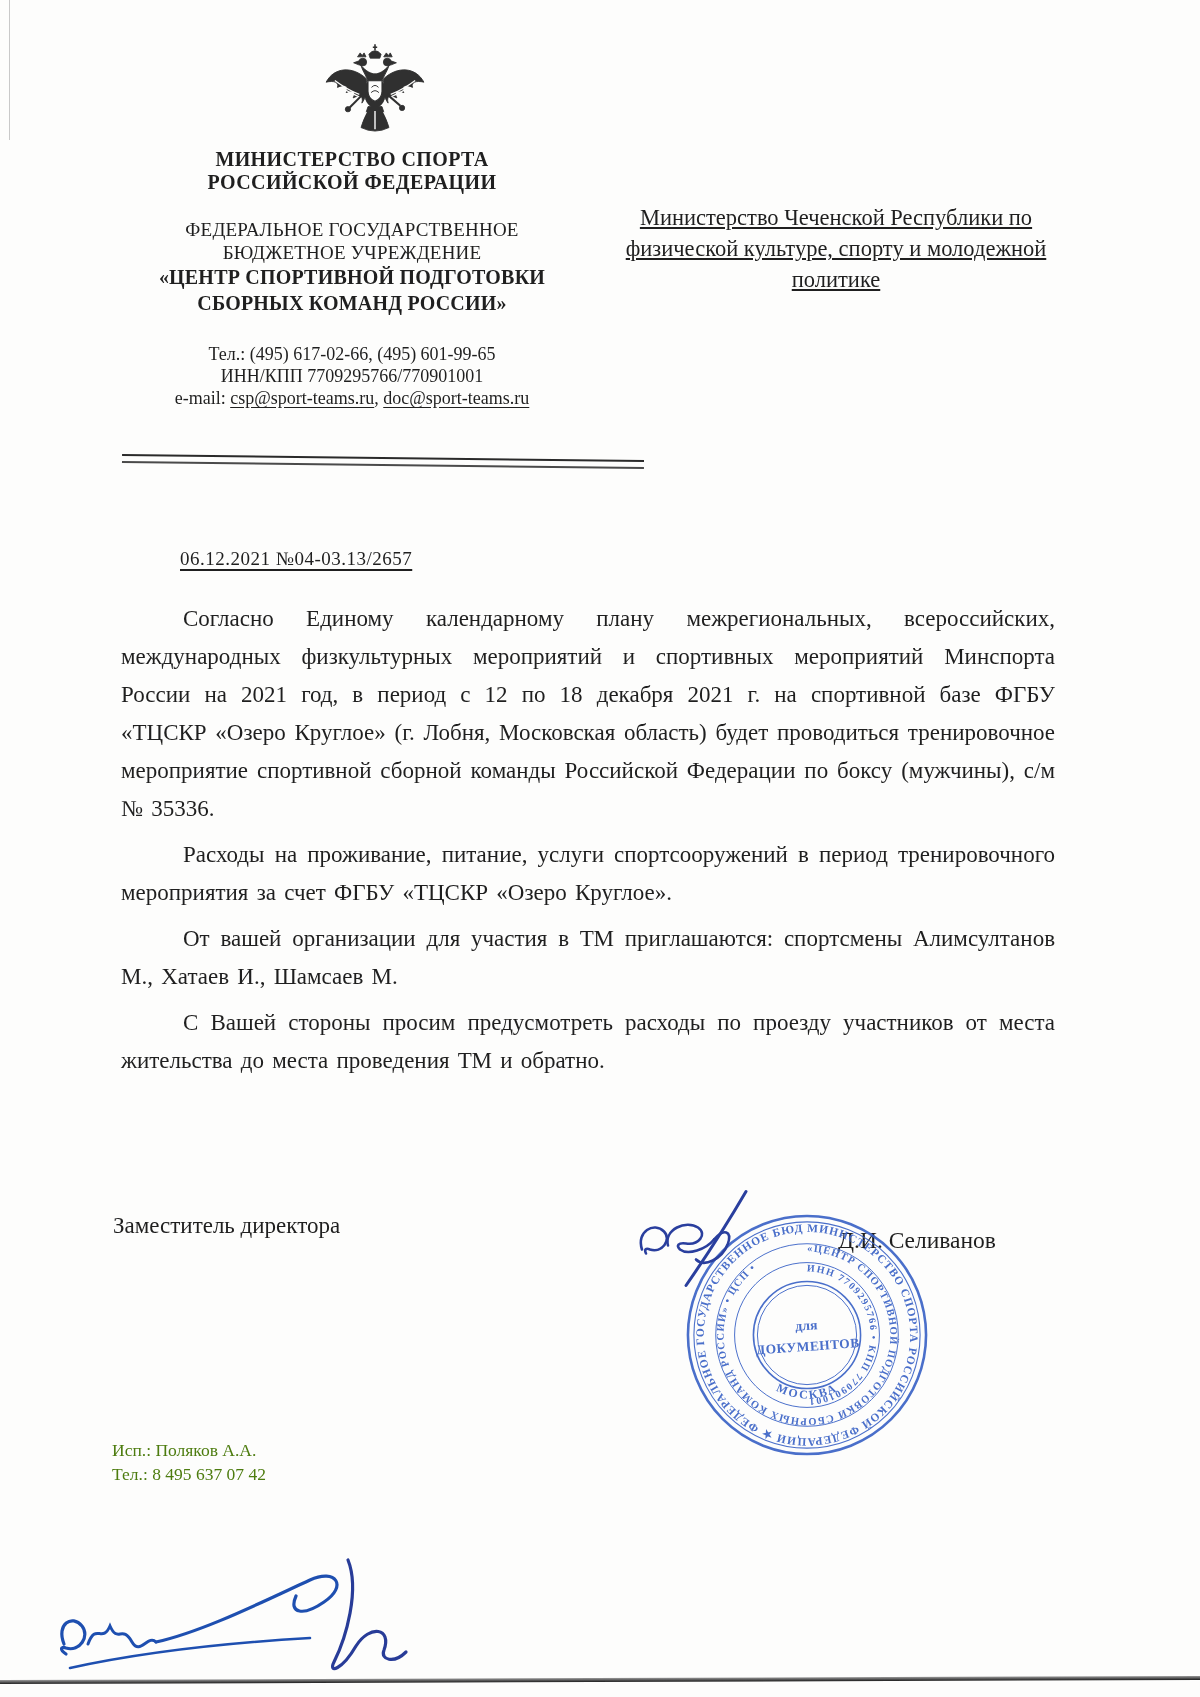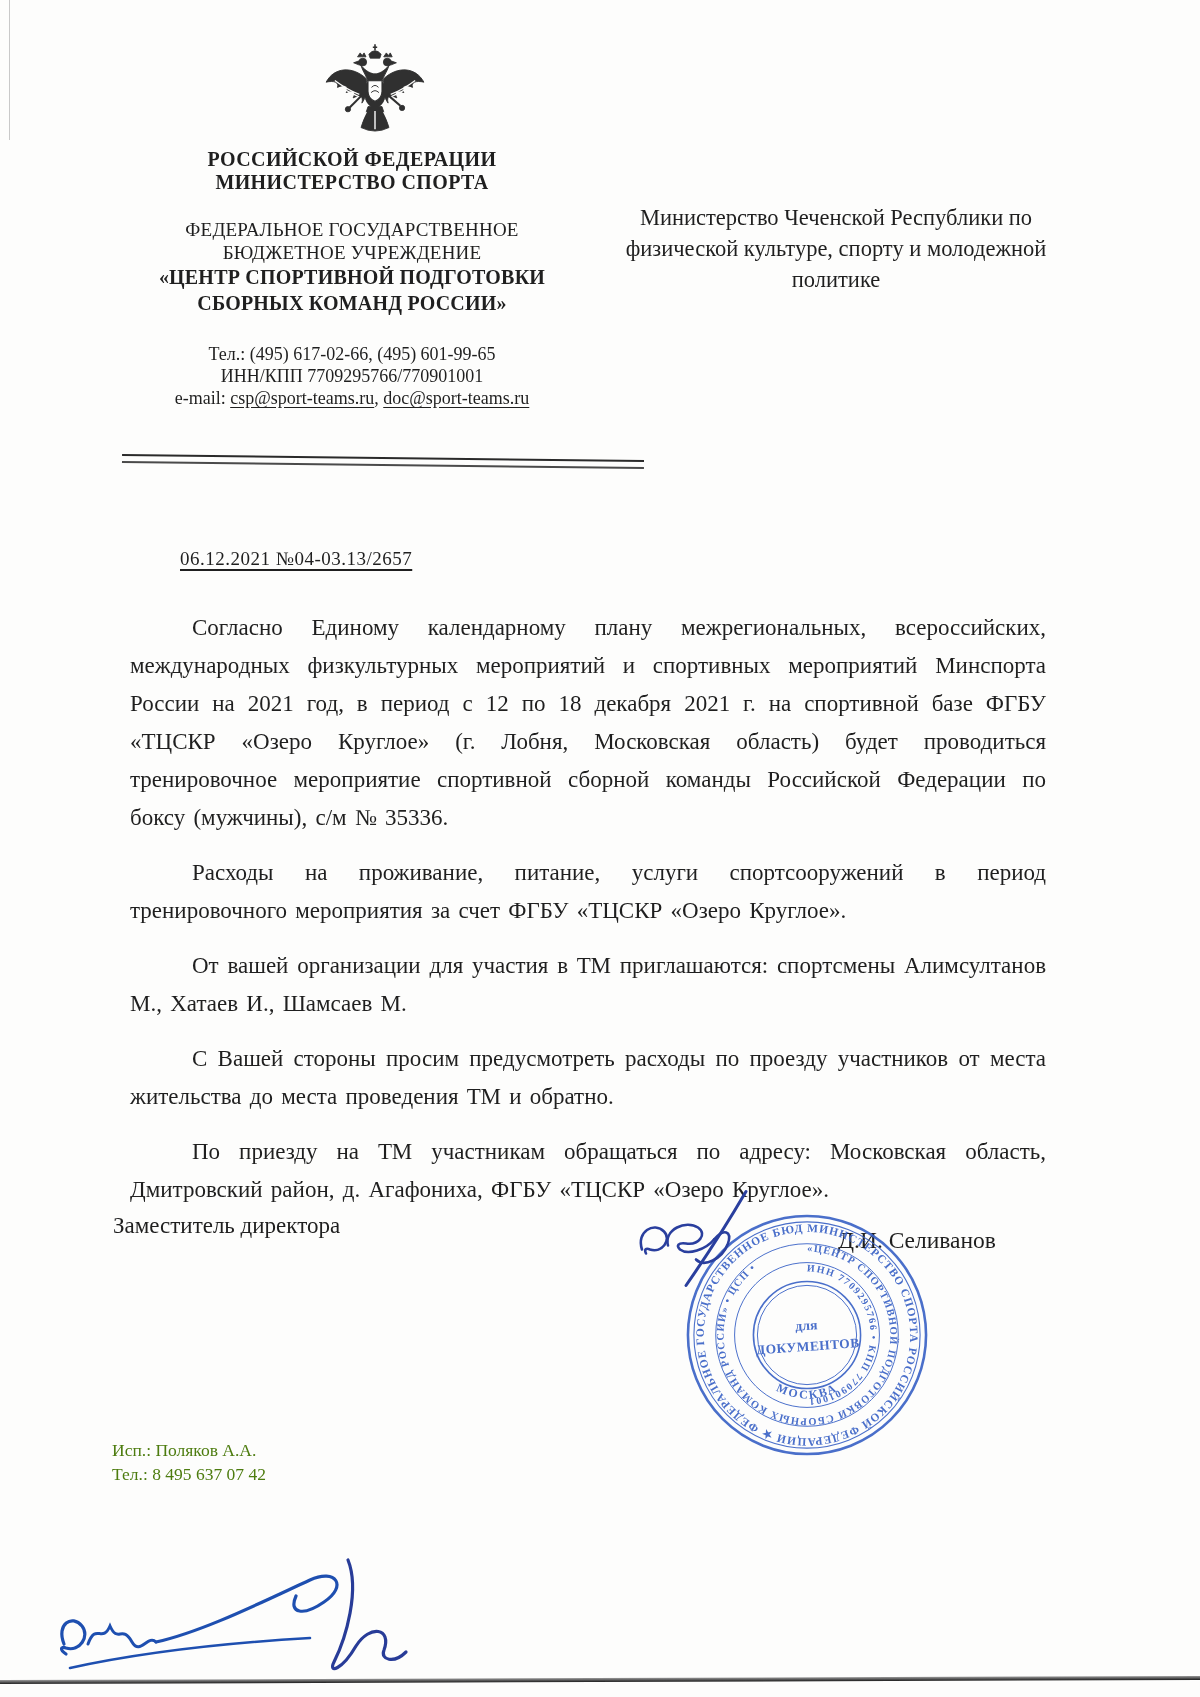--- a/index.html
+++ b/index.html
@@ -24,41 +24,41 @@
   .ministry-line{font-weight:bold;font-size:20px;line-height:23px;letter-spacing:.4px;}
   .org-block{margin-top:24px;}
   .org-line{font-size:19px;line-height:23px;letter-spacing:.2px;}
   .org-line-bold{font-weight:bold;font-size:20px;line-height:26px;letter-spacing:.2px;}
   .contact-block{margin-top:27px;}
   .contact-line{font-size:18px;line-height:22px;}
   .u{text-decoration:underline;text-underline-offset:3px;}
   
   .lh-right{
     position:absolute;left:596px;top:202px;width:480px;
-    text-align:center;font-size:22.5px;line-height:31px;
+    text-align:center;font-size:22.5px;line-height:31px;text-decoration:underline;
   }
   
   .sep-line{
     position:absolute;left:122px;top:457px;width:522px;height:5px;
     border-top:2px solid #2a2a2a;border-bottom:2px solid #4a4a4a;
     transform:rotate(0.65deg);
   }
   
   .ref{
     position:absolute;left:180px;top:548px;
     font-size:19px;letter-spacing:.5px;
     text-decoration:underline;text-underline-offset:4px;text-decoration-thickness:1.5px;
   }
   
   .body-text{
     position:absolute;left:113px;top:592px;width:950px;
     font-size:23px;line-height:38px;text-align:justify;
     word-spacing:2.5px;
   }
-  .body-text p{margin:17px;text-indent:62px;}
+  .body-text p{margin:8px;text-indent:62px;}
   
   .sign-position{position:absolute;left:113px;top:1213px;font-size:23px;}
   .sign-name{position:absolute;left:838px;top:1227px;font-size:23.5px;}
   .stamp{position:absolute;left:682px;top:1210px;width:250px;height:250px;filter:blur(.45px);opacity:.92;}
   .sig1{position:absolute;left:628px;top:1186px;width:170px;height:108px;}
   
   .footer-exec{position:absolute;left:112px;top:1438px;font-size:17.5px;line-height:24px;color:#4d7c0f;}
   .sig2{position:absolute;left:52px;top:1546px;width:400px;height:142px;}
   .scan-edge-bottom{
     position:absolute;left:-6px;top:1678px;width:1212px;height:4px;
@@ -94,22 +94,22 @@
       <path d="M46 60 L31 75" fill="none" stroke-width="2.4"></path>
       <circle cx="29" cy="77" r="3"></circle>
       <path d="M74 60 L89 73" fill="none" stroke-width="2.4"></path>
       <circle cx="91" cy="75.5" r="3"></circle>
     </g>
     <path d="M60 44.5 h8 v12 q0 8.5 -8 11.5 q-8 -3 -8 -11.5 v-12 z" fill="#fdfdfc" stroke="#303030" stroke-width="1.2"></path>
     <path d="M56 52 q4 -4.5 8 0 M55.5 58 q4.5 -4.5 9 0" stroke="#303030" fill="none" stroke-width="1.1"></path>
   </svg>
 
   <div class="lh-left">
+    <div class="ministry-line">МИНИСТЕРСТВО СПОРТА</div>
     <div class="ministry-line">РОССИЙСКОЙ ФЕДЕРАЦИИ</div>
-    <div class="ministry-line">МИНИСТЕРСТВО СПОРТА</div>
     <div class="org-block">
       <div class="org-line">ФЕДЕРАЛЬНОЕ ГОСУДАРСТВЕННОЕ</div>
       <div class="org-line">БЮДЖЕТНОЕ УЧРЕЖДЕНИЕ</div>
       <div class="org-line-bold">«ЦЕНТР СПОРТИВНОЙ ПОДГОТОВКИ</div>
       <div class="org-line-bold">СБОРНЫХ КОМАНД РОССИИ»</div>
     </div>
     <div class="contact-block">
       <div class="contact-line">Тел.: (495) 617-02-66, (495) 601-99-65</div>
       <div class="contact-line">ИНН/КПП 7709295766/770901001</div>
       <div class="contact-line"><span>e-mail: </span><span class="u">csp@sport-teams.ru</span><span>, </span><span class="u">doc@sport-teams.ru</span></div>
@@ -120,21 +120,20 @@
 
   <div class="sep-line"></div>
 
   <div class="ref">06.12.2021 №04-03.13/2657</div>
 
   <div class="body-text">
     <p>Согласно Единому календарному плану межрегиональных, всероссийских, международных физкультурных мероприятий и спортивных мероприятий Минспорта России на 2021 год, в период с 12 по 18 декабря 2021 г. на спортивной базе ФГБУ «ТЦСКР «Озеро Круглое» (г. Лобня, Московская область) будет проводиться тренировочное мероприятие спортивной сборной команды Российской Федерации по боксу (мужчины), с/м № 35336.</p>
     <p>Расходы на проживание, питание, услуги спортсооружений в период тренировочного мероприятия за счет ФГБУ «ТЦСКР «Озеро Круглое».</p>
     <p>От вашей организации для участия в ТМ приглашаются: спортсмены Алимсултанов М., Хатаев И., Шамсаев М.</p>
     <p>С Вашей стороны просим предусмотреть расходы по проезду участников от места жительства до места проведения ТМ и обратно.</p>
-    <p>По приезду на ТМ участникам обращаться по адресу: Московская область, Дмитровский район, д. Агафониха, ФГБУ «ТЦСКР «Озеро Круглое».</p>
   </div>
 
   <div class="sign-position">Заместитель директора</div>
   <div class="sign-name">Д.И. Селиванов</div>
 
   <svg class="stamp" viewBox="0 0 252 252">
     <defs>
       <path id="ringA" d="M126,22 a104,104 0 1,1 -0.1,0" fill="none"></path>
       <path id="ringB" d="M126,42 a84,84 0 1,1 -0.1,0" fill="none"></path>
       <path id="ringC" d="M126,62 a64,64 0 1,1 -0.1,0" fill="none"></path>

